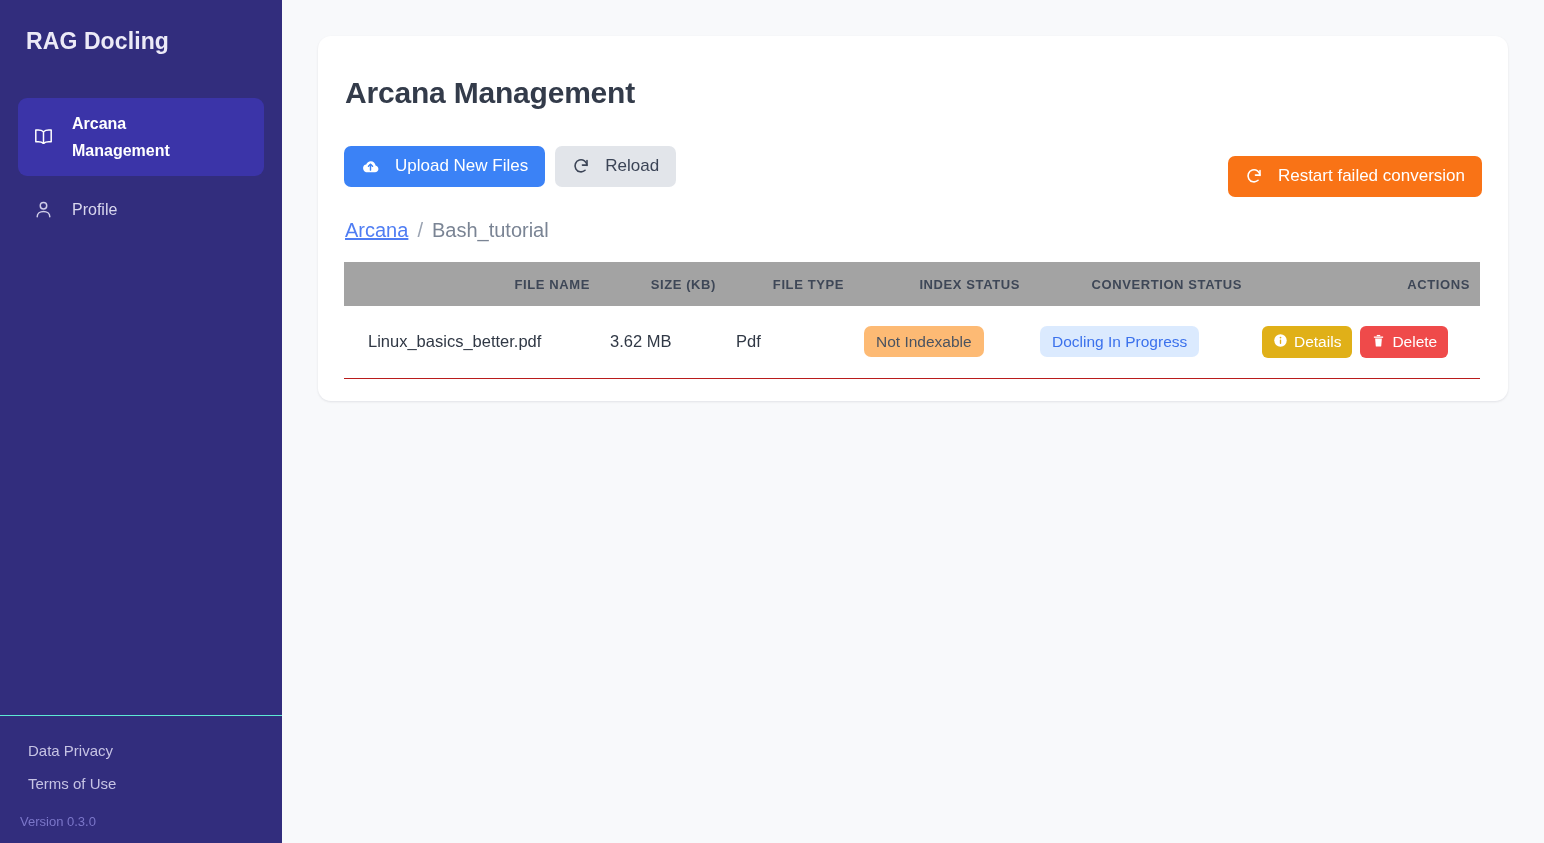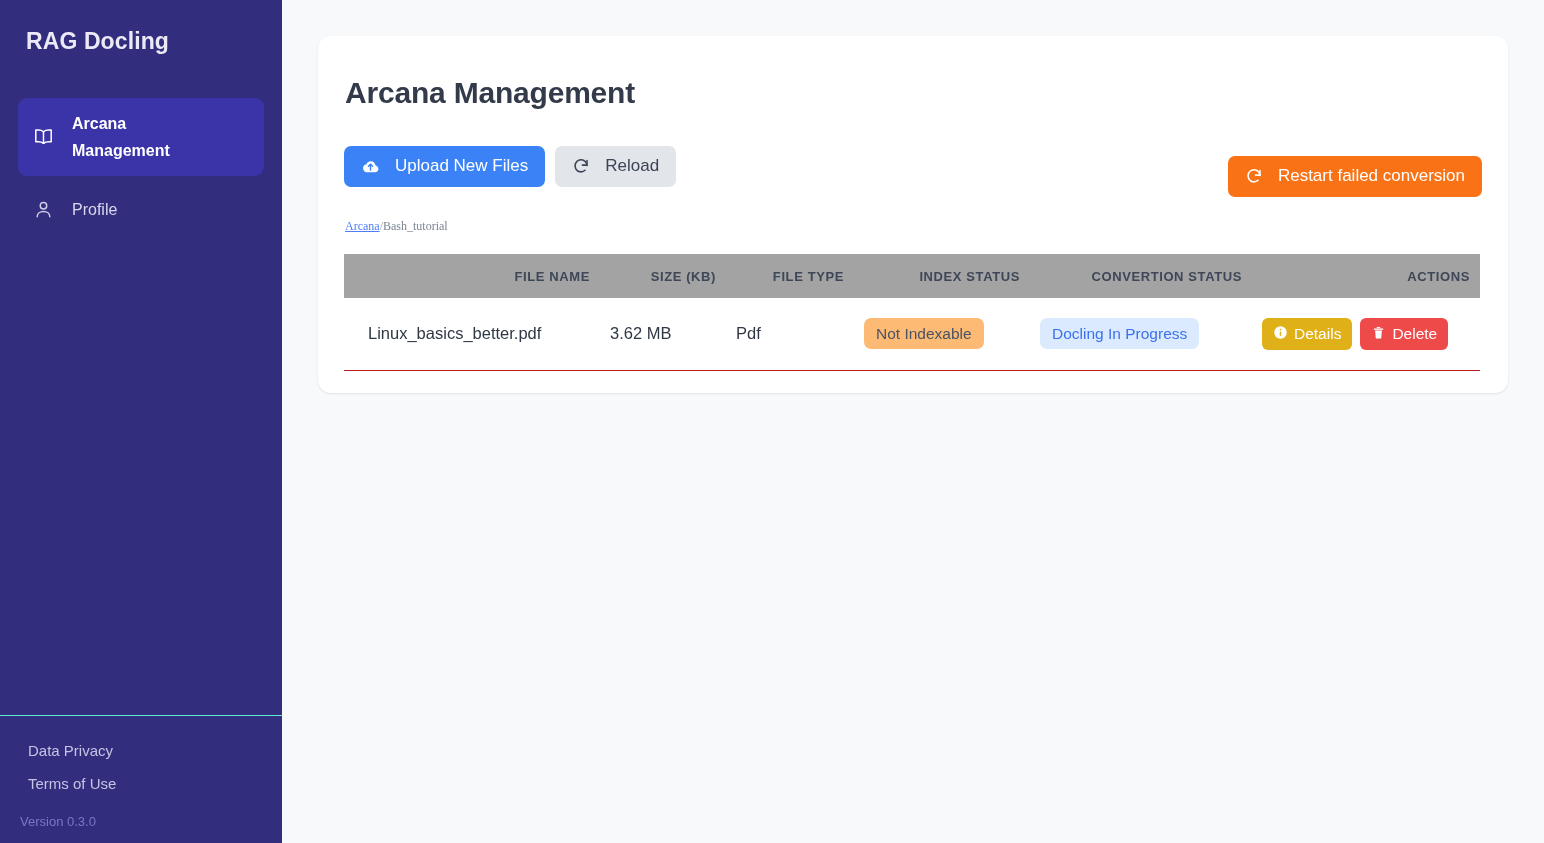--- a/index.html
+++ b/index.html
@@ -149,25 +149,25 @@
   .btn-warning {
     background: #f97316;
     color: #ffffff;
     margin-left: auto;
     margin-top: 20px;
   }
   .btn svg { display: block; }
 
   .breadcrumb {
     margin-top: 22px;
-    font-size: 12px;
-    display: flex;
-    align-items: center;
+    font-size: 20px;
+    display: flex;
+    align-items: center;
+    gap: 9px;
     padding-left: 1px;
-    font-family: Liberation Serif, serif;
   }
   .crumb-link {
     color: #4f7df3;
     text-decoration: underline;
     cursor: pointer;
   }
   .crumb-sep { color: #9aa3b2; }
   .crumb-current { color: #7a8494; }
 
   

